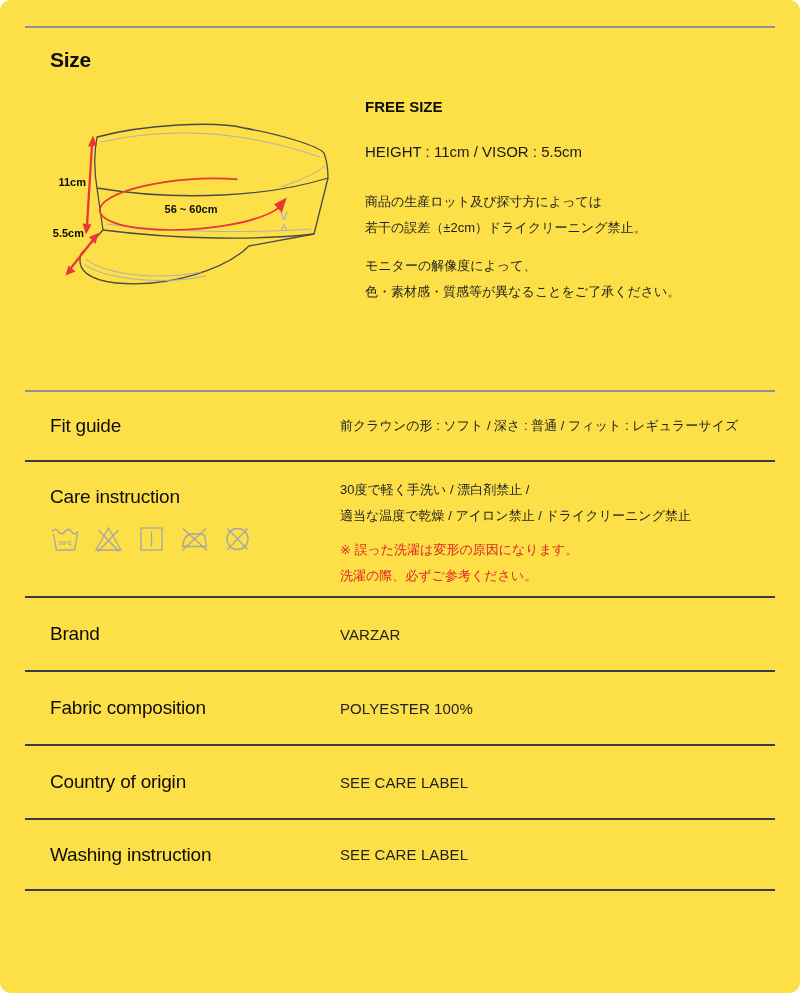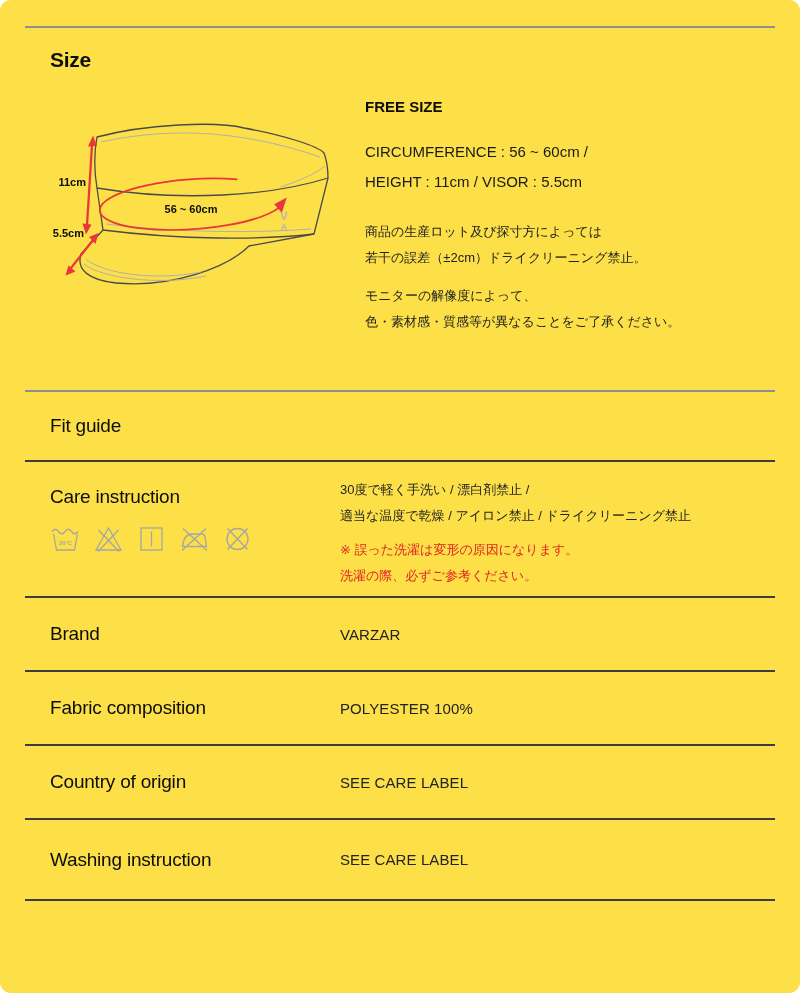--- a/index.html
+++ b/index.html
@@ -42,21 +42,21 @@
   .care-left { width: 315px; padding-left: 25px; padding-top: 24px; }
   .care-icons { display: flex; gap: 12px; margin-top: 14px; }
   .care-icons svg { display: block; }
   .care-right { flex: 1; padding-top: 15px; }
   .care-text { font-size: 13px; line-height: 26px; color: #222222; }
   .care-warn { margin-top: 8px; font-size: 13px; line-height: 26px; }
 
   .detail-row-brand { height: 72px; }
   .detail-row-fabric { height: 72px; }
   .detail-row-origin { height: 72px; }
-  .detail-row-washing { height: 79px; }
+  .detail-row-washing { height: 69px; }
 </style>
 </head>
 <body>
 
 <div class="page">
   <div class="inner">
 
     <div class="rule rule-gray"></div>
 
     <section class="size-section">
@@ -102,38 +102,38 @@
         <g fill="#0d0d0d" font-family="'Liberation Sans','DejaVu Sans',sans-serif" font-weight="bold">
           <text x="55" y="68" font-size="11" text-anchor="end">11cm</text>
           <text x="53" y="119" font-size="11" text-anchor="end">5.5cm</text>
           <text x="160" y="95" font-size="11" text-anchor="middle">56 ~ 60cm</text>
         </g>
       </svg>
 
       <div class="size-info">
         <div class="free-size">FREE SIZE</div>
         <div class="spec-lines">
-          <div>CIRCUMFERENCE : 56 ~ 60cm /</div>
           <div>HEIGHT : 11cm / VISOR : 5.5cm</div>
         </div>
         <div class="jp-note">
           <div>商品の生産ロット及び探寸方によっては</div>
           <div>若干の誤差（±2cm）ドライクリーニング禁止。</div>
         </div>
         <div class="jp-note second">
           <div>モニターの解像度によって、</div>
           <div>色・素材感・質感等が異なることをご了承ください。</div>
         </div>
       </div>
     </section>
 
     <div class="rule rule-gray"></div>
 
     <div class="row fit-row">
       <div class="row-label">Fit guide</div>
+      <div class="row-value">前クラウンの形 : ソフト / 深さ : 普通 / フィット : レギュラーサイズ</div>
     </div>
 
     <div class="rule rule-dark"></div>
 
     <div class="care-row">
       <div class="care-left">
         <div class="row-label" style="width:auto;padding-left:0;">Care instruction</div>
         <div class="care-icons">
 
           <svg width="31" height="32" viewBox="0 0 31 32">

